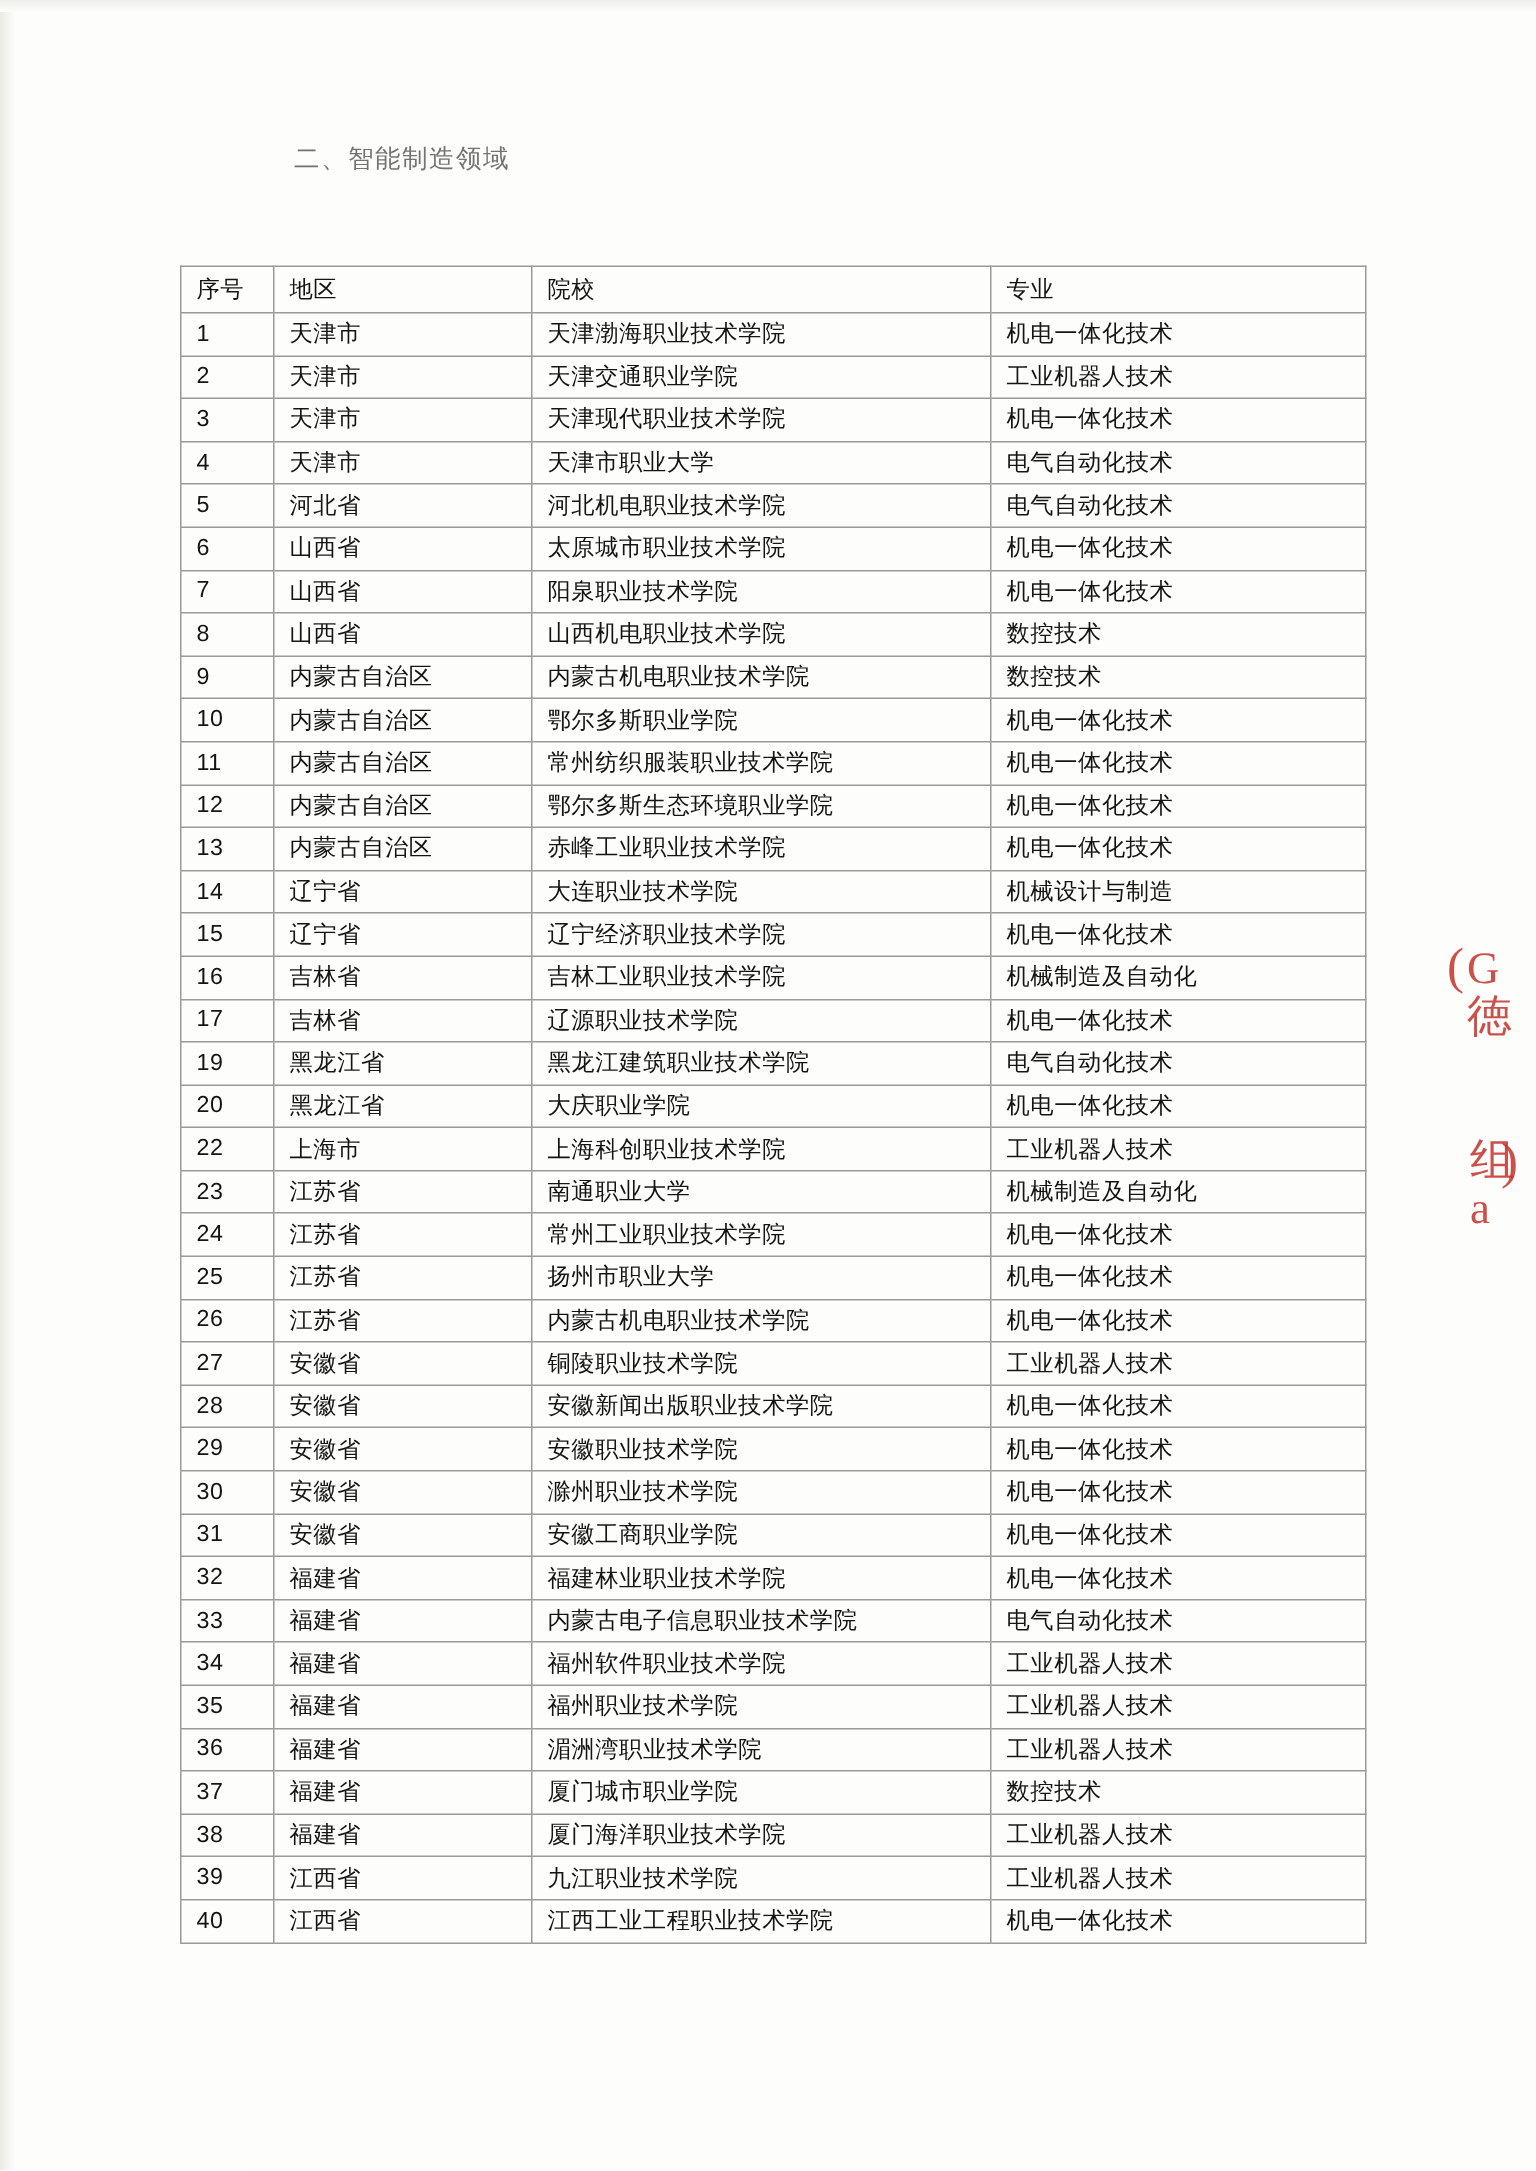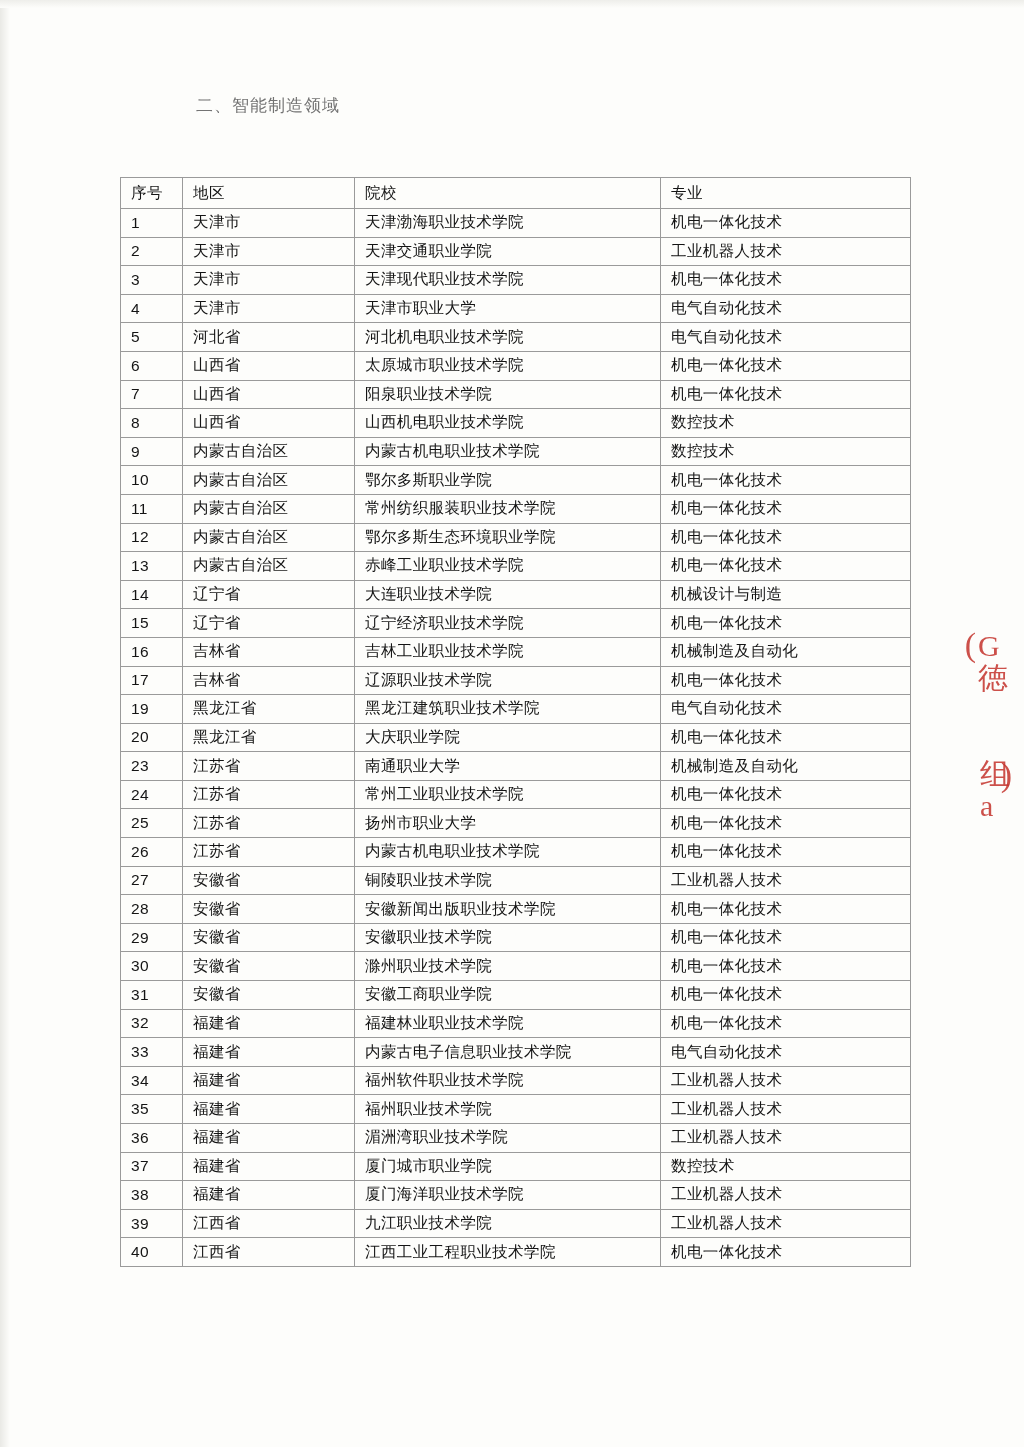--- a/index.html
+++ b/index.html
@@ -260,20 +260,26 @@
             <td>黑龙江建筑职业技术学院</td>
             <td>电气自动化技术</td>
           </tr>
           <tr>
             <td>20</td>
             <td>黑龙江省</td>
             <td>大庆职业学院</td>
             <td>机电一体化技术</td>
           </tr>
           <tr>
+            <td>22</td>
+            <td>上海市</td>
+            <td>上海科创职业技术学院</td>
+            <td>工业机器人技术</td>
+          </tr>
+          <tr>
             <td>23</td>
             <td>江苏省</td>
             <td>南通职业大学</td>
             <td>机械制造及自动化</td>
           </tr>
           <tr>
             <td>24</td>
             <td>江苏省</td>
             <td>常州工业职业技术学院</td>
             <td>机电一体化技术</td>

